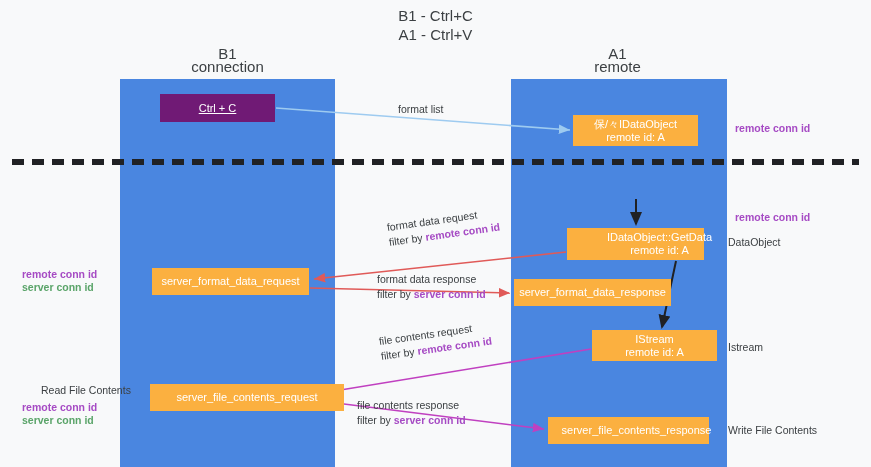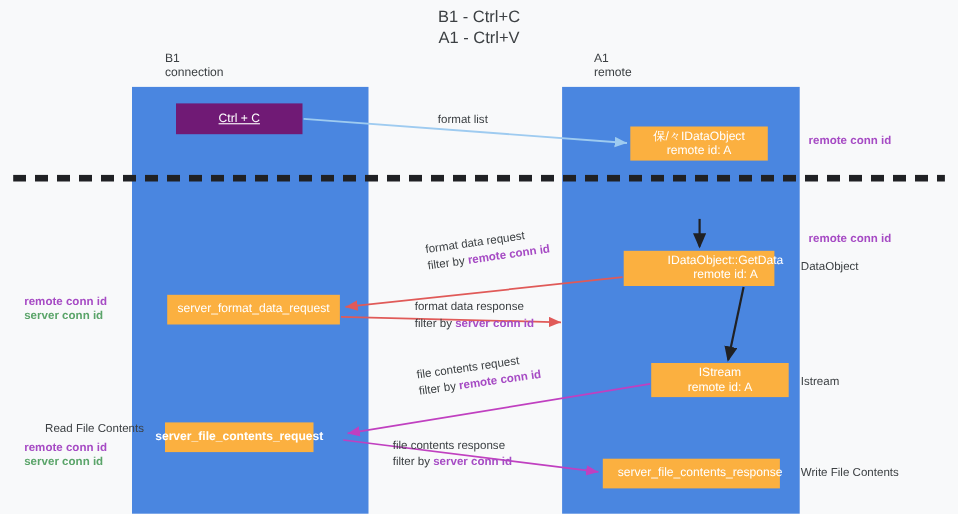--- a/index.html
+++ b/index.html
@@ -19,22 +19,22 @@
 
   
   #title{
     position:absolute;left:0;top:6px;width:871px;
     text-align:center;color:#3c4043;font-size:15px;line-height:19px;
     white-space:pre-line;
   }
 
   
   .col-head{
-    position:absolute;color:#3c4043;
-    font-size:11px;line-height:13px;white-space:pre-line;
+    position:absolute;text-align:center;color:#3c4043;
+    font-size:15px;line-height:13px;white-space:pre-line;
   }
   #head-b1{left:150px;top:47px;width:155px;}
   #head-a1{left:540px;top:47px;width:155px;}
 
   
   #divider{
     position:absolute;left:12px;top:159px;width:847px;height:6px;
     background:repeating-linear-gradient(to right,#202124 0 12px,transparent 12px 20px);
   }
 
@@ -48,21 +48,21 @@
   .green{background:#701a75;text-decoration:underline;}
   .orange{background:#fbb040;}
 
   #n-ctrlc  {left:160px;top:94px; width:115px;height:28px;}
   #n-ido    {left:573px;top:115px;width:125px;height:31px;}
   #n-ctrlv  {left:578px;top:172px;width:115px;height:26px;}
   #n-getdata{left:567px;top:228px;width:137px;height:32px;padding-left:48px;}
   #n-sfdreq {left:152px;top:268px;width:157px;height:27px;}
   #n-sfdres {left:514px;top:279px;width:157px;height:27px;}
   #n-istream{left:592px;top:330px;width:125px;height:31px;}
-  #n-sfcreq {left:150px;top:384px;width:135px;height:27px;font-weight:bold;}
+  #n-sfcreq {left:150px;top:384px;width:194px;height:27px;}
   #n-sfcres {left:548px;top:417px;width:161px;height:27px;padding-left:16px;}
 
   
   .side{
     position:absolute;font-size:10.5px;line-height:13px;font-weight:bold;
   }
   .purple{color:#a64bc4;}
   .green-t{color:#5aa469;}
   .plain{color:#3c4043;font-weight:normal;}
 
@@ -139,20 +139,21 @@
 
     <path d="M312,400 L544,429" stroke="#c040c0" stroke-width="1.6" fill="none" marker-end="url(#ah-mag)"></path>
   </svg>
 
   <div class="node green" id="n-ctrlc">Ctrl + C</div>
   <div class="node orange" id="n-ido">保/々IDataObject
 remote id: A</div>
   <div class="node orange" id="n-getdata">IDataObject::GetData
 remote id: A</div>
   <div class="node orange" id="n-sfdreq">server_format_data_request</div>
+  <div class="node orange" id="n-sfdres">server_format_data_response</div>
   <div class="node orange" id="n-istream">IStream
 remote id: A</div>
   <div class="node orange" id="n-sfcreq">server_file_contents_request</div>
   <div class="node orange" id="n-sfcres">server_file_contents_response</div>
 
   <div class="side purple" id="lbl-remote-1">remote conn id</div>
   <div class="side purple" id="lbl-remote-2">remote conn id</div>
   <div class="side plain" id="lbl-dataobject">DataObject</div>
   <div class="side plain" id="lbl-istream">Istream</div>
   <div class="side plain" id="lbl-write">Write File Contents</div>

